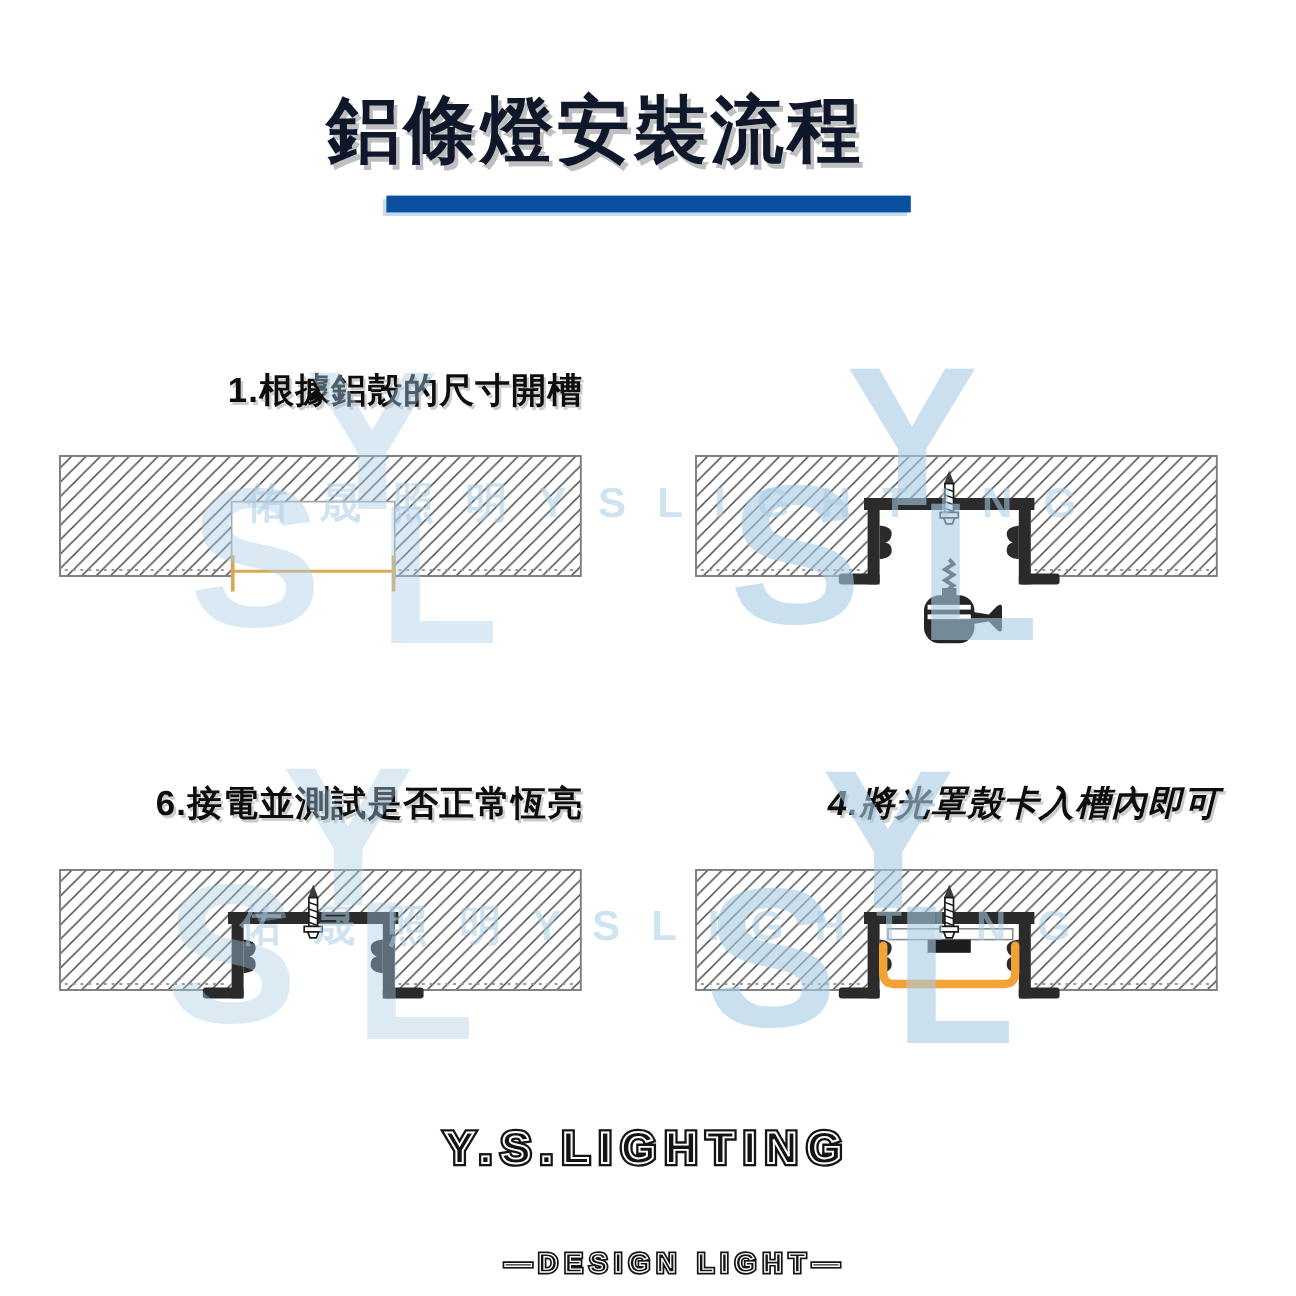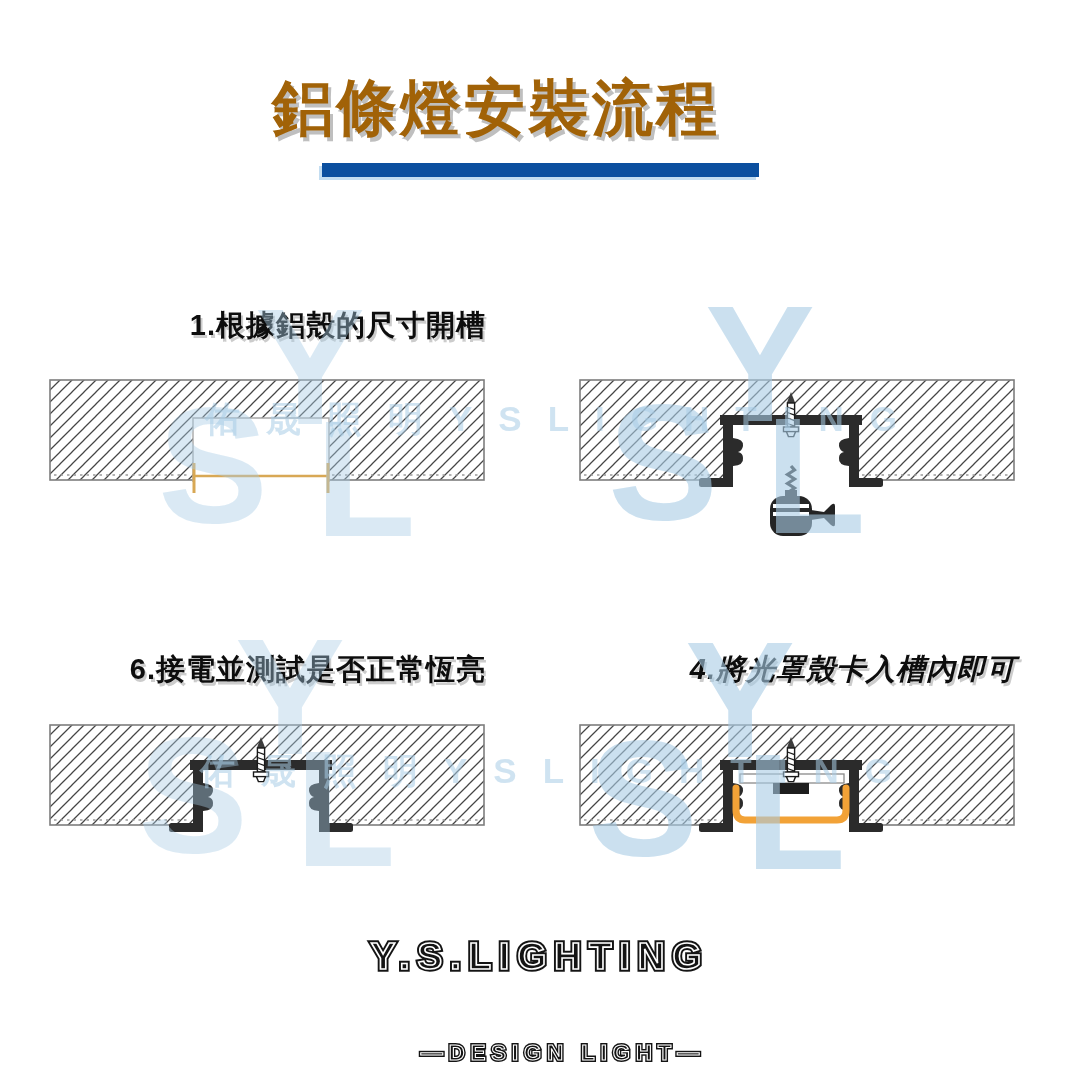--- a/index.html
+++ b/index.html
@@ -3,21 +3,21 @@
 <meta charset="utf-8">
 <style>
   html,body{margin:0;padding:0;background:#ffffff;}
   .page{
     position:relative;width:1080px;height:1080px;background:#fff;overflow:hidden;
     font-family:"Liberation Sans","DejaVu Sans",sans-serif;color:#111;
   }
   
   .title{
     position:absolute;left:0;top:68px;width:992px;text-align:center;
-    font-size:61px;font-weight:700;letter-spacing:3px;color:#a16207;
+    font-size:61px;font-weight:700;letter-spacing:3px;color:#0f172a;
     text-shadow:3px 4px 0 var(--title-shadow,#bfbfbf);margin:0;
   }
   .title-bar{
     position:absolute;left:322px;top:163px;width:437px;height:14px;
     background:var(--accent-blue,#0b4f9f);
     box-shadow:-3px 3px 0 var(--underline-glow,#c3ddf1);
   }
   
   .step-label{
     position:absolute;width:438px;text-align:right;font-size:29px;font-weight:700;

